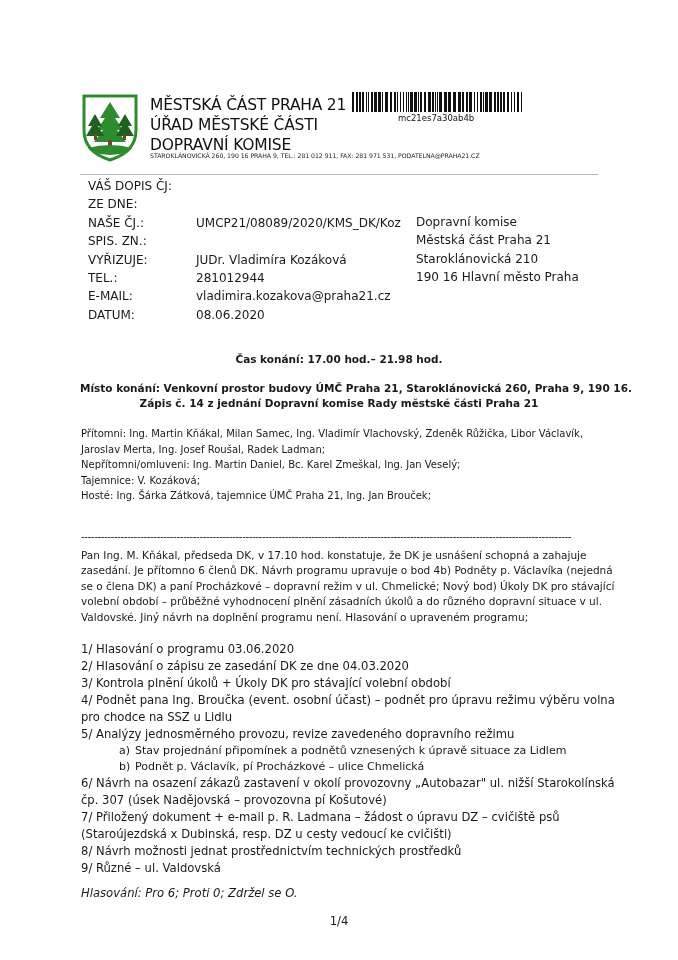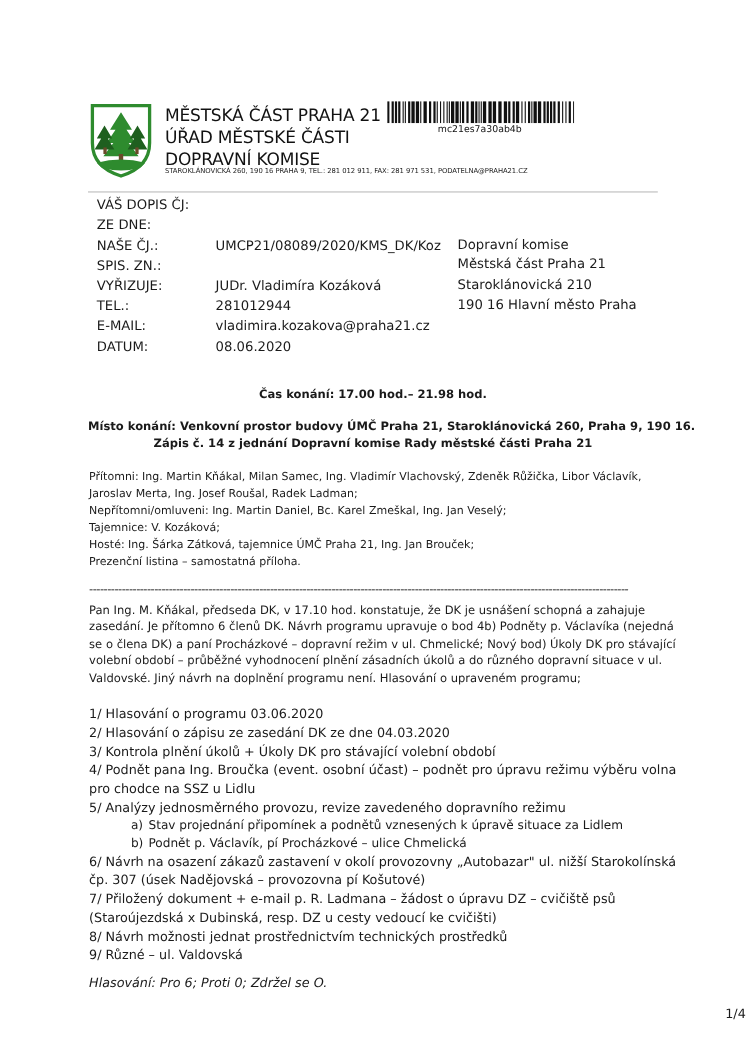--- a/index.html
+++ b/index.html
@@ -29,21 +29,21 @@
 
   .para { position: absolute; left: 81px; top: 536px; width: 520px; font-size: 10.5px; line-height: 15.4px; }
   .para div { white-space: nowrap; }
 
   .agenda { position: absolute; left: 81px; top: 629px; width: 530px; font-size: 11.6px; line-height: 17px; }
   .agenda .ln { white-space: nowrap; }
   .agenda .sub { padding-left: 38px; display: flex; white-space: nowrap; font-size: 11px; line-height: 16px; }
   .agenda .sub .lt { width: 16px; display: inline-block; }
 
   .vote { position: absolute; left: 81px; top: 874px; font-size: 11.6px; font-style: italic; white-space: nowrap; text-align: right; }
-  .pagenum { position: absolute; left: 0; width: 678px; top: 902px; text-align: right; font-size: 11.6px; }
+  .pagenum { position: absolute; left: 0; width: 678px; top: 902px; text-align: center; font-size: 11.6px; }
 </style>
 </head>
 <body>
 
 <div class="page">
 
   <svg class="logo" viewBox="0 0 60 70">
     <path d="M4 4 H56 V38 Q56 60 30 68 Q4 60 4 38 Z" fill="#ffffff" stroke="#2e8b2e" stroke-width="3"></path>
     <path d="M30 10 L40 26 H35 L43 38 H37 L46 50 H14 L23 38 H17 L25 26 H20 Z" fill="#2e8b2e"></path>
     <path d="M15 22 L22 34 H18 L24 44 H6 L12 34 H8 Z" fill="#1f5f1f"></path>
@@ -162,21 +162,20 @@
   <div class="center" style="top:341px;">Čas konání: 17.00 hod.– 21.98 hod.</div>
   <div class="center" style="top:370px;">Místo konání: Venkovní prostor budovy ÚMČ Praha 21, Staroklánovická 260, Praha 9, 190 16.</div>
   <div class="center" style="top:385px;">Zápis č. 14 z jednání Dopravní komise Rady městské části Praha 21</div>
 
   <div class="body-text" style="top:414px;">
     <div>Přítomni: Ing. Martin Kňákal, Milan Samec, Ing. Vladimír Vlachovský, Zdeněk Růžička, Libor Václavík,</div>
     <div>Jaroslav Merta, Ing. Josef Roušal, Radek Ladman;</div>
     <div>Nepřítomni/omluveni: Ing. Martin Daniel, Bc. Karel Zmeškal, Ing. Jan Veselý;</div>
     <div>Tajemnice: V. Kozáková;</div>
     <div>Hosté: Ing. Šárka Zátková, tajemnice ÚMČ Praha 21, Ing. Jan Brouček;</div>
-    <div>Prezenční listina – samostatná příloha.</div>
   </div>
 
   <div class="dash">-----------------------------------------------------------------------------------------------------------------------------------------------------</div>
 
   <div class="para">
     <div>Pan Ing. M. Kňákal, předseda DK, v 17.10 hod. konstatuje, že DK je usnášení schopná a zahajuje</div>
     <div>zasedání. Je přítomno 6 členů DK. Návrh programu upravuje o bod 4b) Podněty p. Václavíka (nejedná</div>
     <div>se o člena DK) a paní Procházkové – dopravní režim v ul. Chmelické; Nový bod) Úkoly DK pro stávající</div>
     <div>volební období – průběžné vyhodnocení plnění zásadních úkolů a do různého dopravní situace v ul.</div>
     <div>Valdovské. Jiný návrh na doplnění programu není. Hlasování o upraveném programu;</div>

